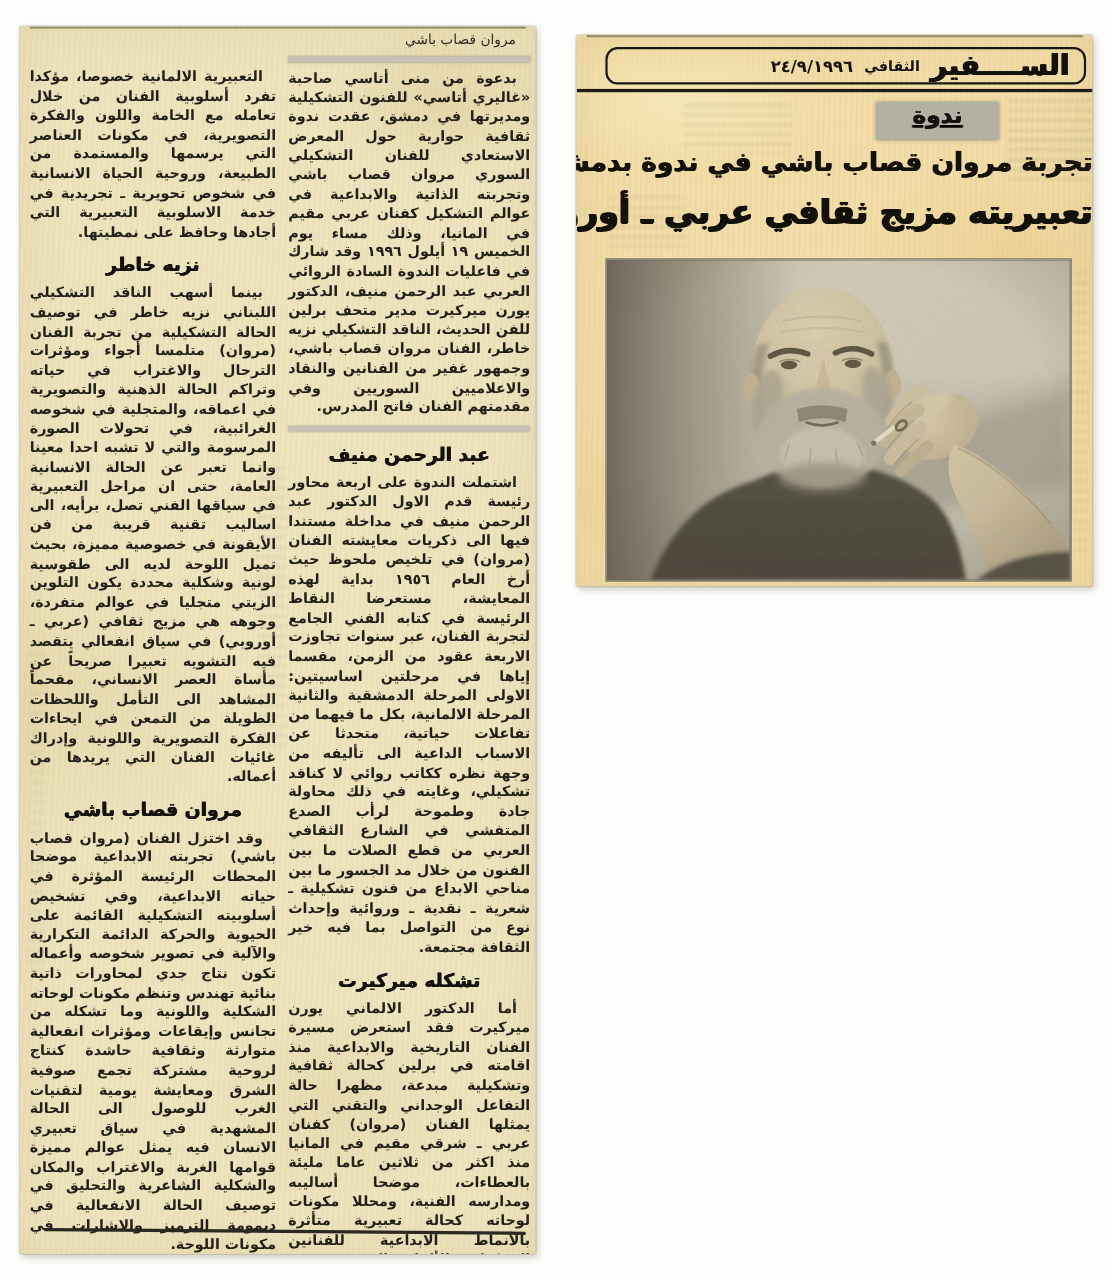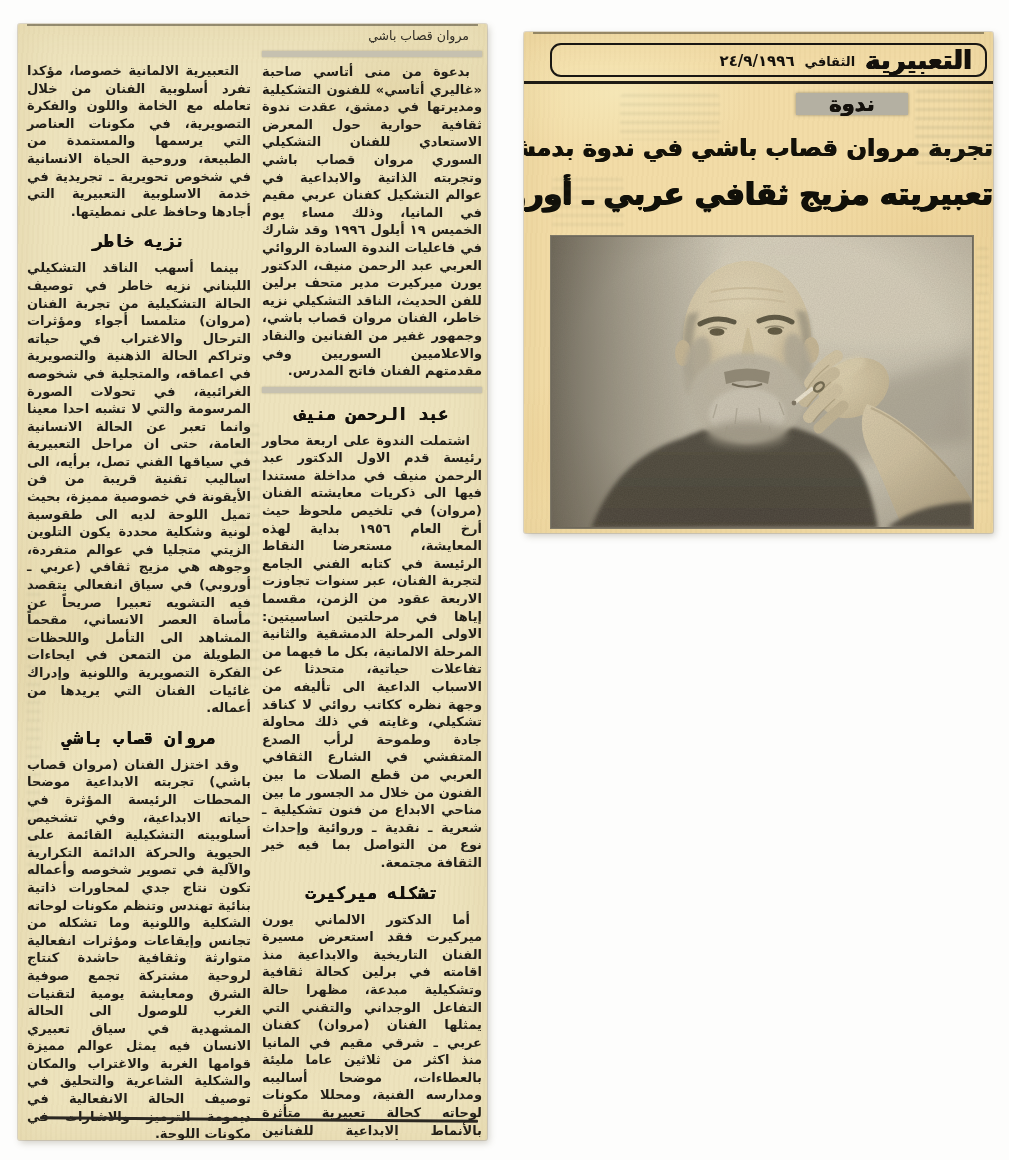--- a/index.html
+++ b/index.html
@@ -40,35 +40,35 @@
         color:#2f2b24;letter-spacing:.2px;}
   .band{background:#c6c1b0;box-shadow:0 0 2px rgba(120,115,100,.6);}
   .band-top{position:absolute;top:27px;right:5px;width:220px;height:6px;}
   .band-mid{width:100%;height:6px;margin:7px 0 9px;}
   .col{position:absolute;color:#201d17;}
   .col-first{top:39px;right:5px;width:220px;height:1060px;}
   .col-second{top:38px;left:9px;width:224px;height:1062px;}
   .body{margin:0 0 2px;font-size:13px;line-height:17.6px;font-weight:700;
         text-align:justify;text-indent:12px;color:#221f18;}
   .subhead{margin:11px 0 7px;text-align:center;font-size:17px;font-weight:900;color:#14110c;
-        text-shadow:.35px 0 currentColor,-.35px 0 currentColor;font-family:Liberation Mono, monospace;}
+        text-shadow:.35px 0 currentColor,-.35px 0 currentColor;}
   .end-rule{position:absolute;left:22px;right:9px;bottom:19px;height:3px;background:#2b2822;
         transform:rotate(.45deg);border-radius:1px;}
 
   
   .masthead-box{position:absolute;left:26px;top:11px;width:437px;height:34px;
         border:2.5px solid #191713;border-radius:11px;display:flex;align-items:center;
         padding:0 13px;box-sizing:border-box;gap:10px;color:#14110c;}
   .logo{font-size:26px;font-weight:900;line-height:1;
         text-shadow:.7px 0 currentColor,-.7px 0 currentColor,0 .4px currentColor;}
   .day{font-size:13px;font-weight:800;margin-top:3px;}
   .date{font-size:15px;font-weight:700;margin-top:2px;letter-spacing:1px;}
   .masthead-rule{position:absolute;left:0;top:49px;width:469px;height:2.5px;background:#1e1b15;}
-  .kicker{position:absolute;left:272px;top:61px;width:112px;height:22px;background:#b4b0a2;
-        box-shadow:0 0 3px rgba(110,105,90,.7);display:flex;align-items:center;justify-content:center;}
+  .kicker{position:absolute;left:272px;top:61px;width:112px;height:34px;background:#b4b0a2;
+        box-shadow:0 0 3px rgba(110,105,90,.7);display:flex;justify-content:center;text-decoration:underline;}
   .kicker span{font-size:21px;font-weight:900;color:#14110c;
         text-shadow:.4px 0 currentColor,-.4px 0 currentColor;}
   .headline{position:absolute;left:0;top:102px;width:100%;margin:0;text-align:center;
         font-size:24px;font-weight:900;color:#131109;white-space:nowrap;
         text-shadow:.5px 0 currentColor,-.5px 0 currentColor;}
   .main-headline{position:absolute;left:0;top:144px;width:100%;margin:0;text-align:center;
         font-size:30px;font-weight:900;color:#111009;white-space:nowrap;
         text-shadow:.9px 0 currentColor,-.9px 0 currentColor,0 .5px currentColor;}
   .photo{position:absolute;left:26px;top:203px;width:422px;height:292px;margin:0;
         border:1px solid #7e7866;background:#cdc8b9;}
@@ -101,21 +101,21 @@
 
     </div>
 
     <div class="end-rule"></div>
     <div class="ghost gl1"></div>
     <div class="ghost gl2"></div>
   </section>
 
   <section class="clip clip-right" dir="rtl" lang="ar">
     <div class="masthead-box">
-      <span class="logo">التعبيرية</span>
+      <span class="logo">الســــفير</span>
       <span class="day">الثقافي</span>
       <span class="date">٢٤/٩/١٩٩٦</span>
     </div>
     <div class="masthead-rule"></div>
 
     <div class="kicker">
       <span>ندوة</span>
     </div>
 
     <h1 class="headline">تجربة مروان قصاب باشي في ندوة بدمشق</h1>

